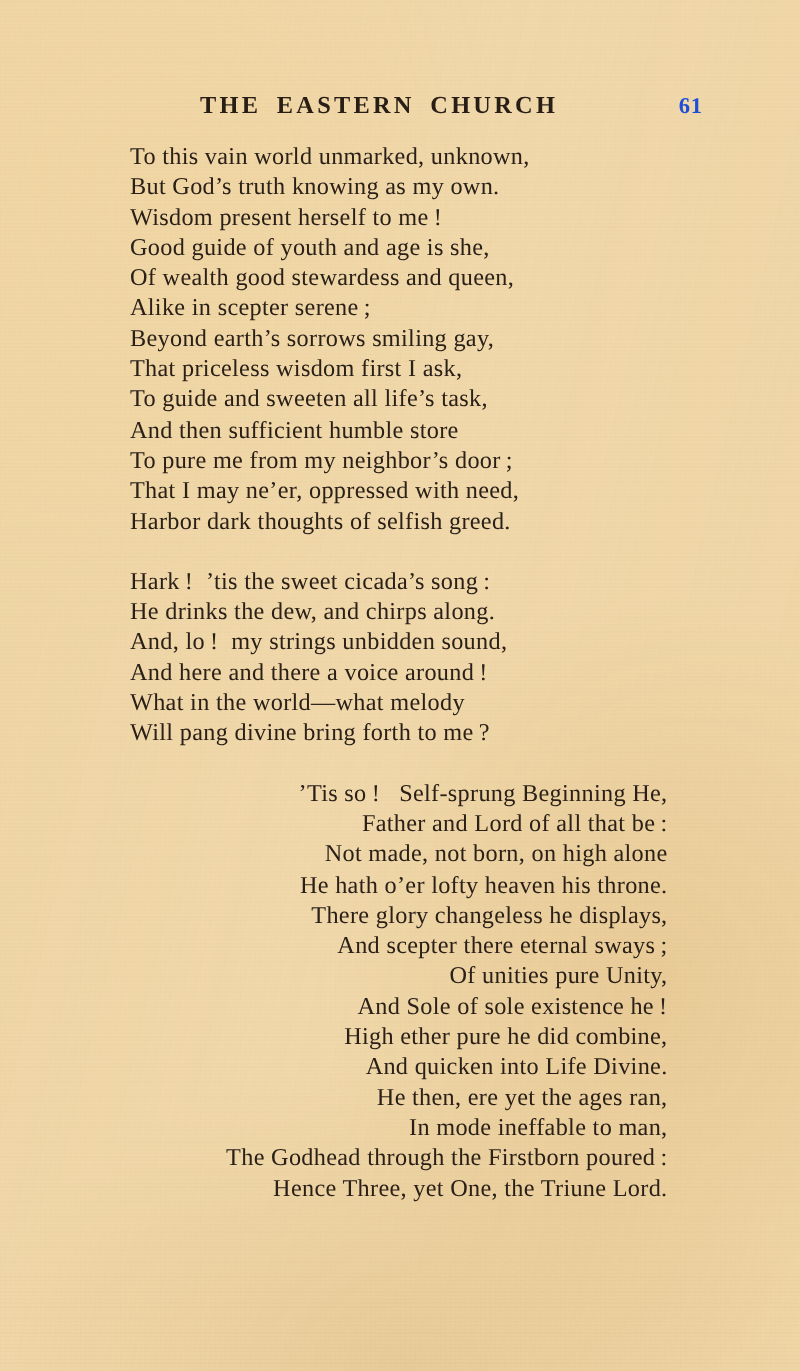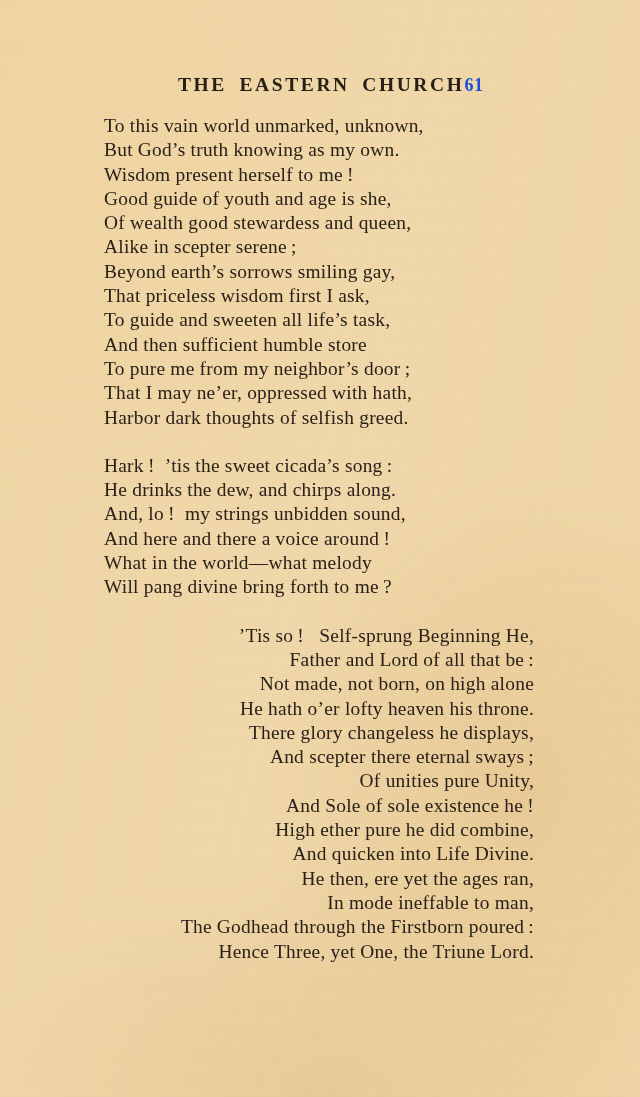--- a/index.html
+++ b/index.html
@@ -44,25 +44,26 @@
     z-index: 2;
     width: 100%;
     height: 100%;
     box-sizing: border-box;
   }
 
   
   .running-head {
     position: absolute;
     top: 74px;
-    left: 122px;
+    left: 104px;
     right: 78px;
     height: 26px;
     display: flex;
     align-items: baseline;
+    justify-content: space-between;
   }
   .head-title {
     font-weight: bold;
     font-size: 19.5px;
     letter-spacing: 2.6px;
     word-spacing: 5px;
     color: #281e16;
     white-space: nowrap;
     margin-left: 56px;
   }
@@ -116,21 +117,21 @@
         <div class="verse-line">But God’s truth knowing as my own.</div>
         <div class="verse-line">Wisdom present herself to me !</div>
         <div class="verse-line">Good guide of youth and age is she,</div>
         <div class="verse-line">Of wealth good stewardess and queen,</div>
         <div class="verse-line">Alike in scepter serene ;</div>
         <div class="verse-line">Beyond earth’s sorrows smiling gay,</div>
         <div class="verse-line">That priceless wisdom first I ask,</div>
         <div class="verse-line">To guide and sweeten all life’s task,</div>
         <div class="verse-line">And then sufficient humble store</div>
         <div class="verse-line">To pure me from my neighbor’s door ;</div>
-        <div class="verse-line">That I may ne’er, oppressed with hath,</div>
+        <div class="verse-line">That I may ne’er, oppressed with need,</div>
         <div class="verse-line">Harbor dark thoughts of selfish greed.</div>
       </div>
       <div class="stanza">
         <div class="verse-line">Hark !  ’tis the sweet cicada’s song :</div>
         <div class="verse-line">He drinks the dew, and chirps along.</div>
         <div class="verse-line">And, lo !  my strings unbidden sound,</div>
         <div class="verse-line">And here and there a voice around !</div>
         <div class="verse-line">What in the world—what melody</div>
         <div class="verse-line">Will pang divine bring forth to me ?</div>
       </div>

